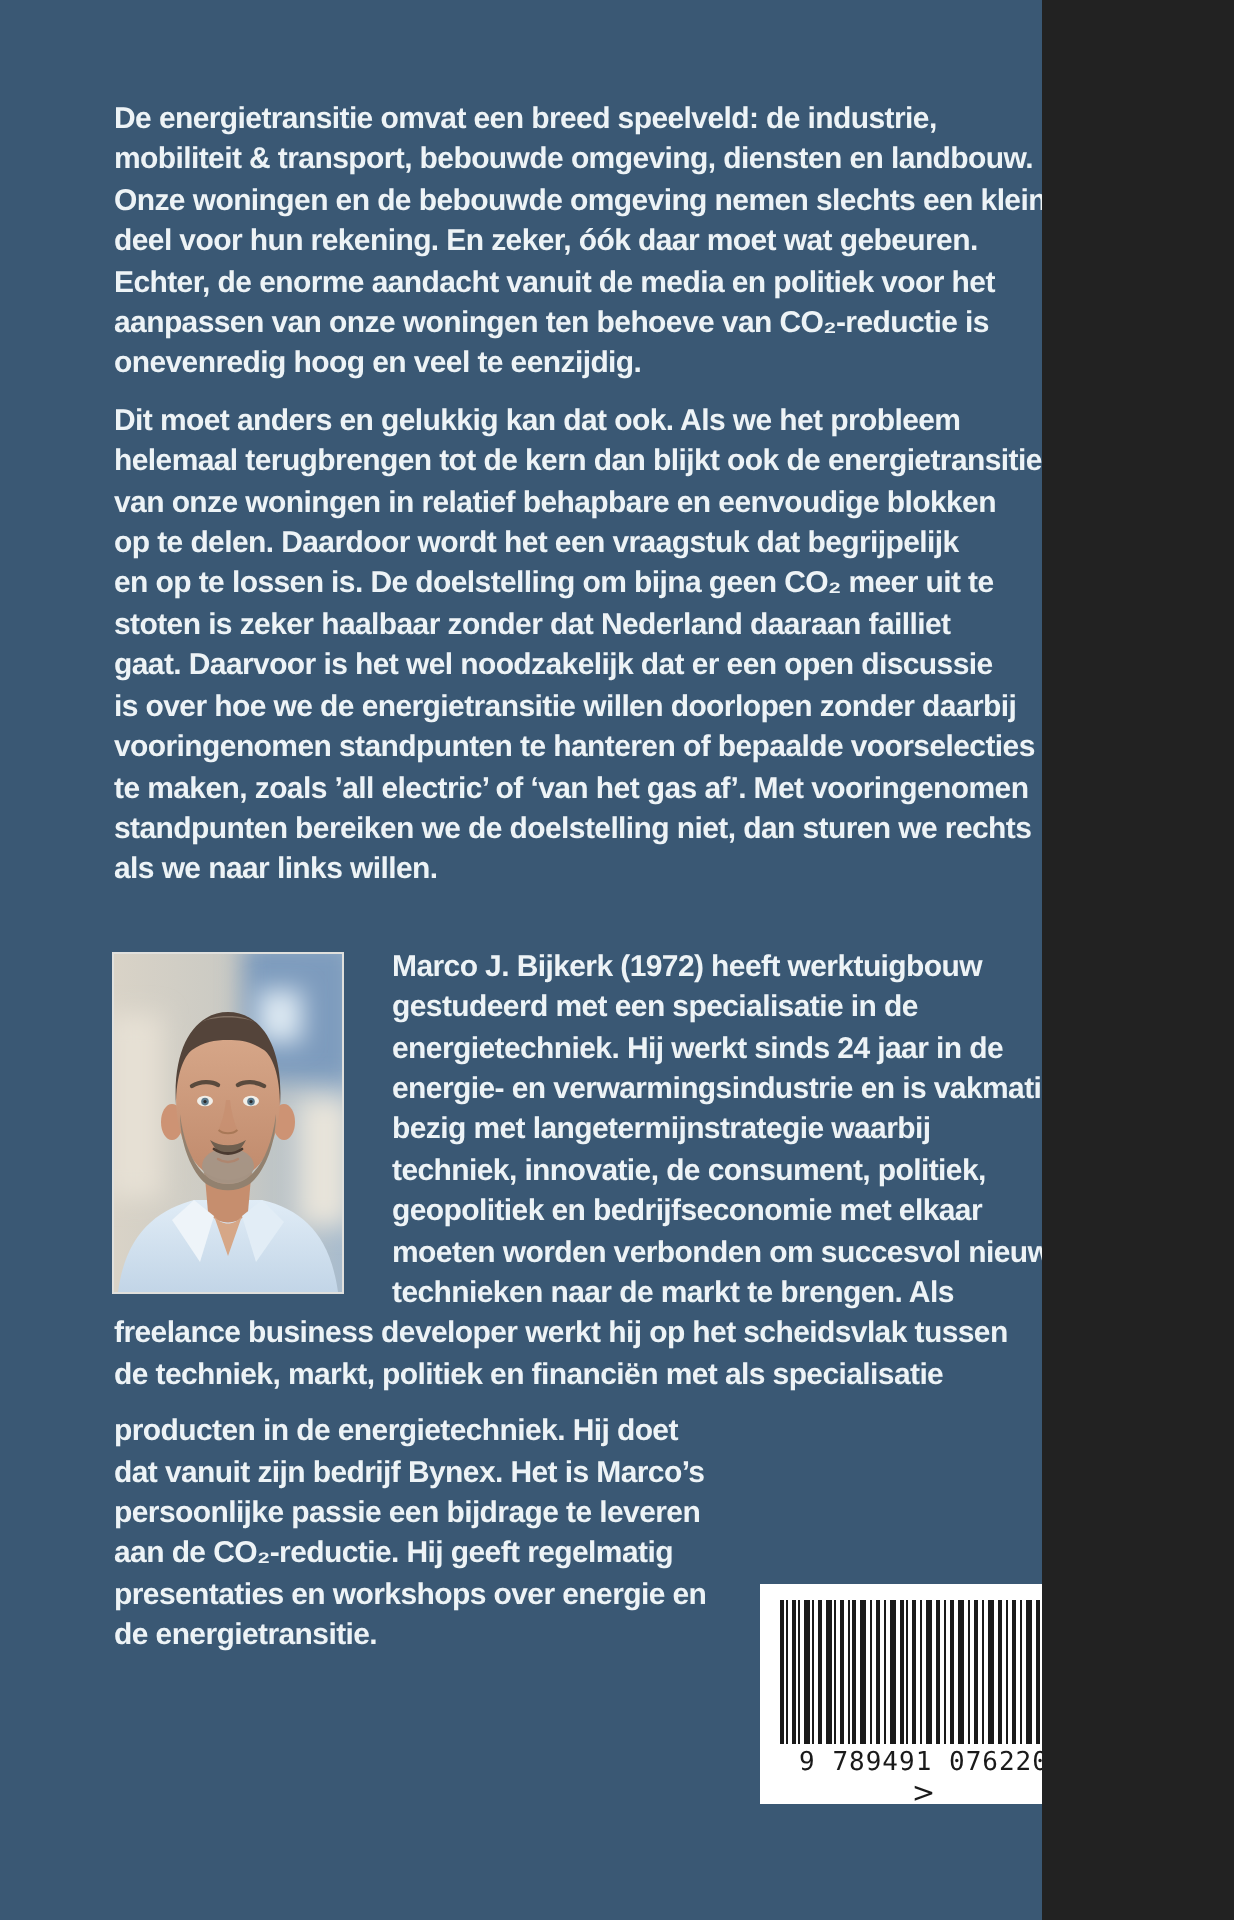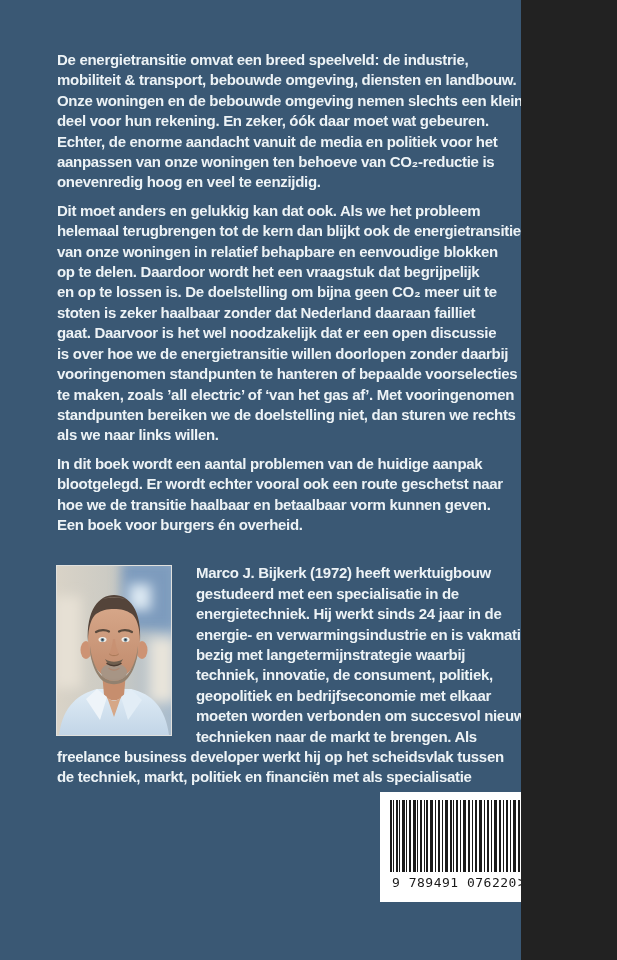--- a/index.html
+++ b/index.html
@@ -56,20 +56,21 @@
     display: flex;
     align-items: center;
     margin-top: 2px;
     padding: 0 2px;
     color: var(--barcode-ink, #1a1a1a);
     font-family: "DejaVu Sans Mono", monospace;
     font-weight: 400;
     font-size: 13px;
     letter-spacing: 0.5px;
     white-space: nowrap;
+    flex-direction: column;
   }
   .isbn-row .chev { font-family: "DejaVu Sans", sans-serif; font-size: 14px; }
 </style>
 </head>
 <body>
 
 <div class="cover">
 
   <p class="para">De energietransitie omvat een breed speelveld: de industrie,
 mobiliteit &amp; transport, bebouwde omgeving, diensten en landbouw.
@@ -85,24 +86,20 @@
 op te delen. Daardoor wordt het een vraagstuk dat begrijpelijk
 en op te lossen is. De doelstelling om bijna geen CO₂ meer uit te
 stoten is zeker haalbaar zonder dat Nederland daaraan failliet
 gaat. Daarvoor is het wel noodzakelijk dat er een open discussie
 is over hoe we de energietransitie willen doorlopen zonder daarbij
 vooringenomen standpunten te hanteren of bepaalde voorselecties
 te maken, zoals ’all electric’ of ‘van het gas af’. Met vooringenomen
 standpunten bereiken we de doelstelling niet, dan sturen we rechts
 als we naar links willen.</p>
 
-  <p class="para">In dit boek wordt een aantal problemen van de huidige aanpak
-blootgelegd. Er wordt echter vooral ook een route geschetst naar
-hoe we de transitie haalbaar en betaalbaar vorm kunnen geven.
-Een boek voor burgers én overheid.</p>
 
   <div class="bio">
 
     <div class="photo">
       <svg viewBox="0 0 114 169" width="114" height="169">
         <defs>
           <linearGradient id="pbg" x1="0" y1="0" x2="1" y2="0">
             <stop offset="0" stop-color="#d9d3c7"></stop>
             <stop offset="0.55" stop-color="#c9c9c3"></stop>
             <stop offset="1" stop-color="#a9bccd"></stop>
@@ -157,20 +154,26 @@
 gestudeerd met een specialisatie in de
 energietechniek. Hij werkt sinds 24 jaar in de
 energie- en verwarmingsindustrie en is vakmatig
 bezig met langetermijnstrategie waarbij
 techniek, innovatie, de consument, politiek,
 geopolitiek en bedrijfseconomie met elkaar
 moeten worden verbonden om succesvol nieuwe
 technieken naar de markt te brengen. Als
 freelance business developer werkt hij op het scheidsvlak tussen
 de techniek, markt, politiek en financiën met als specialisatie</p>
+    <p class="para bio-part2">producten in de energietechniek. Hij doet
+dat vanuit zijn bedrijf Bynex. Het is Marco’s
+persoonlijke passie een bijdrage te leveren
+aan de CO₂-reductie. Hij geeft regelmatig
+presentaties en workshops over energie en
+de energietransitie.</p>
   </div>
 
   <div class="barcode-box">
     <svg viewBox="0 0 144 72" width="144" height="72" fill="#1a1a1a">
       <rect x="0" width="2" height="72"></rect>
         <rect x="3" width="1" height="72"></rect>
         <rect x="6" width="2" height="72"></rect>
       <rect x="9" width="1" height="72"></rect>
         <rect x="12" width="3" height="72"></rect>
         <rect x="16" width="1" height="72"></rect>

